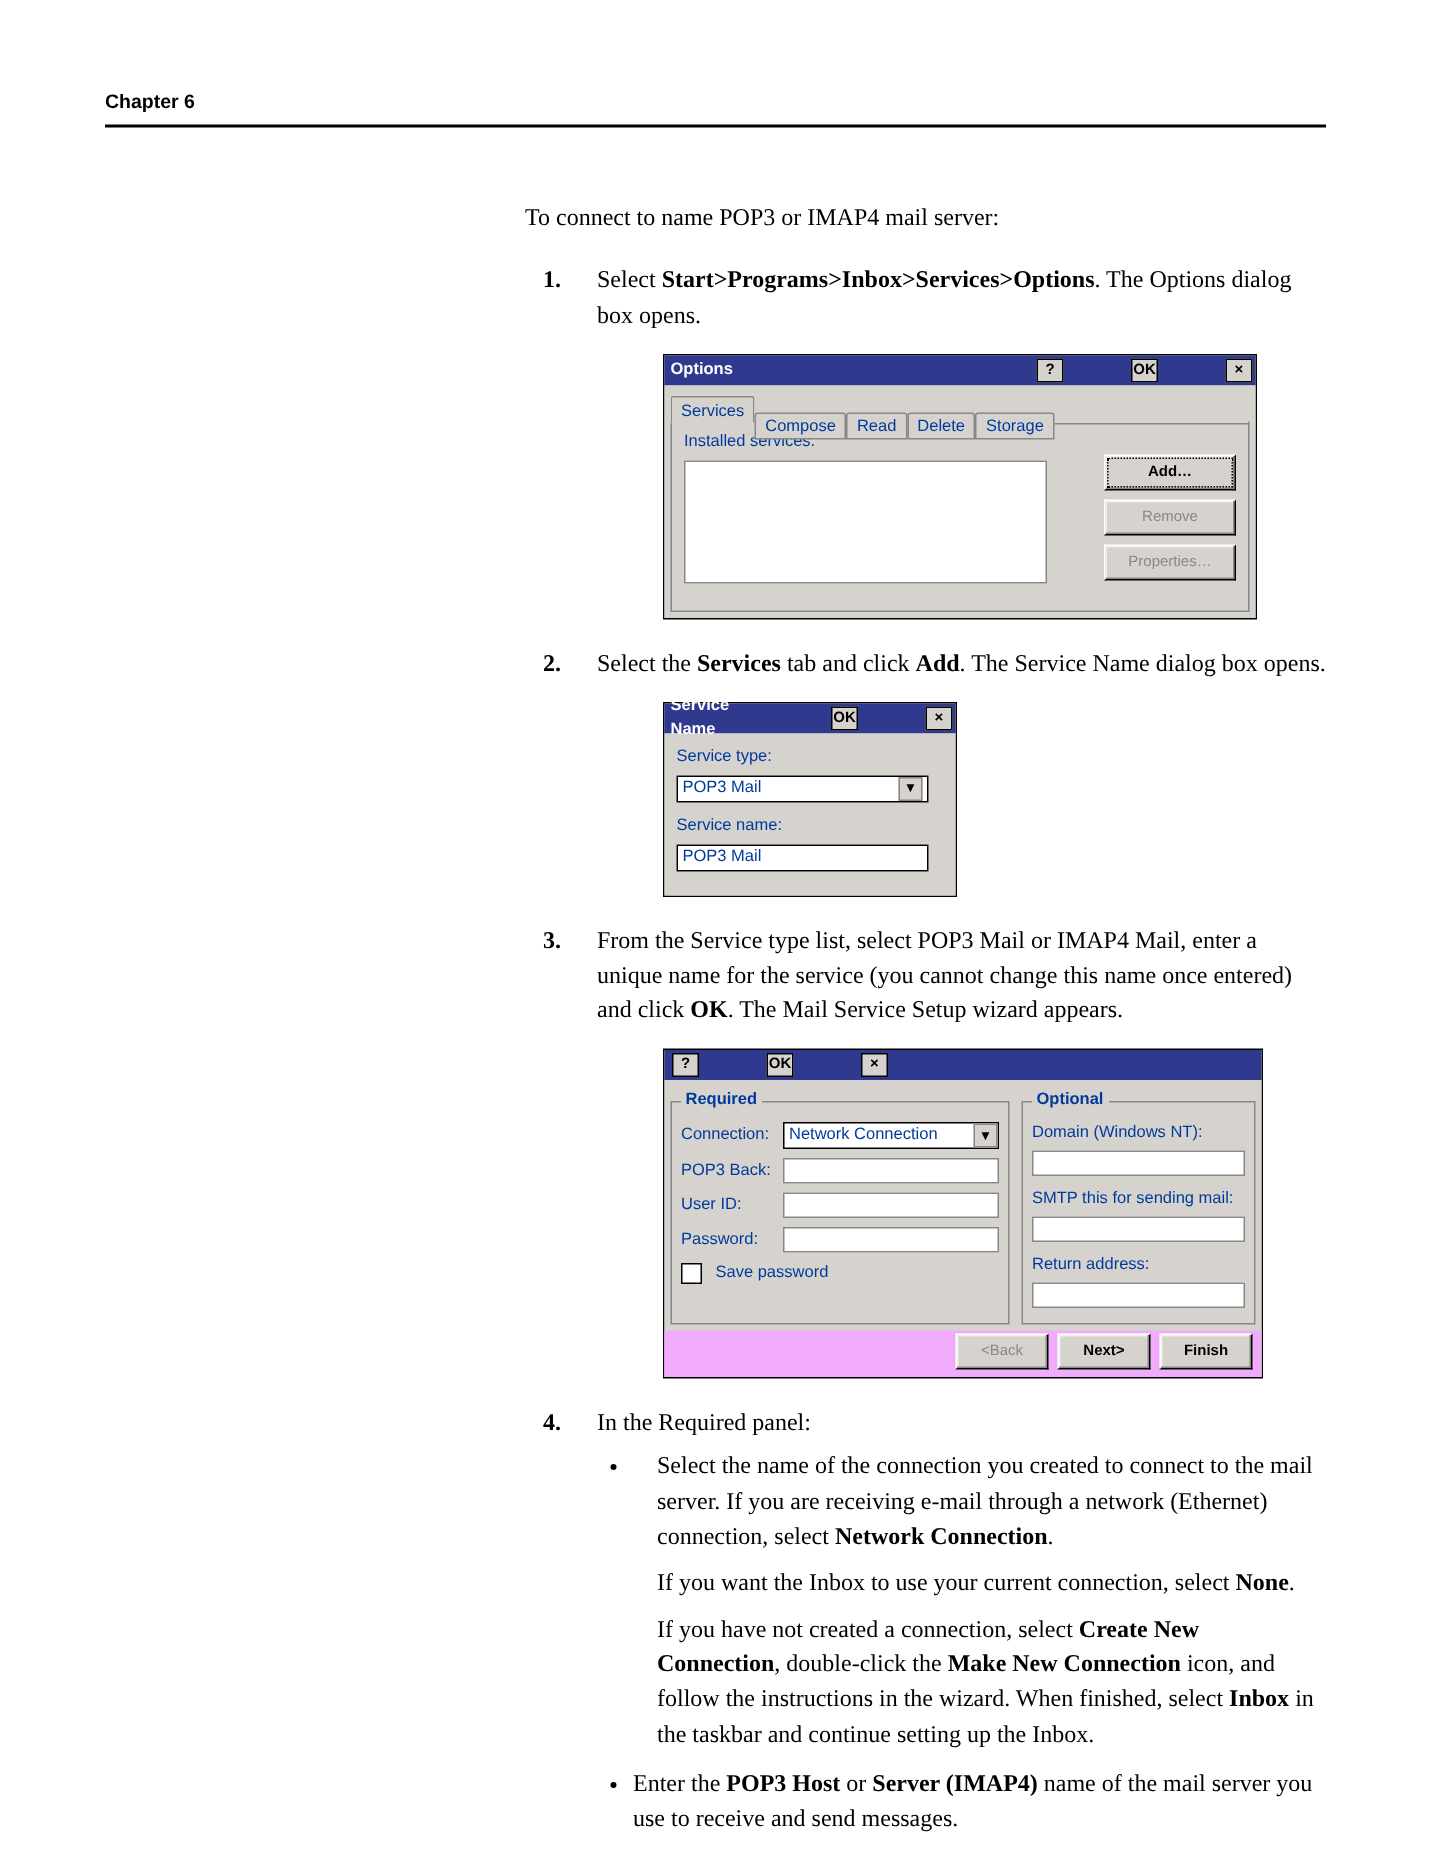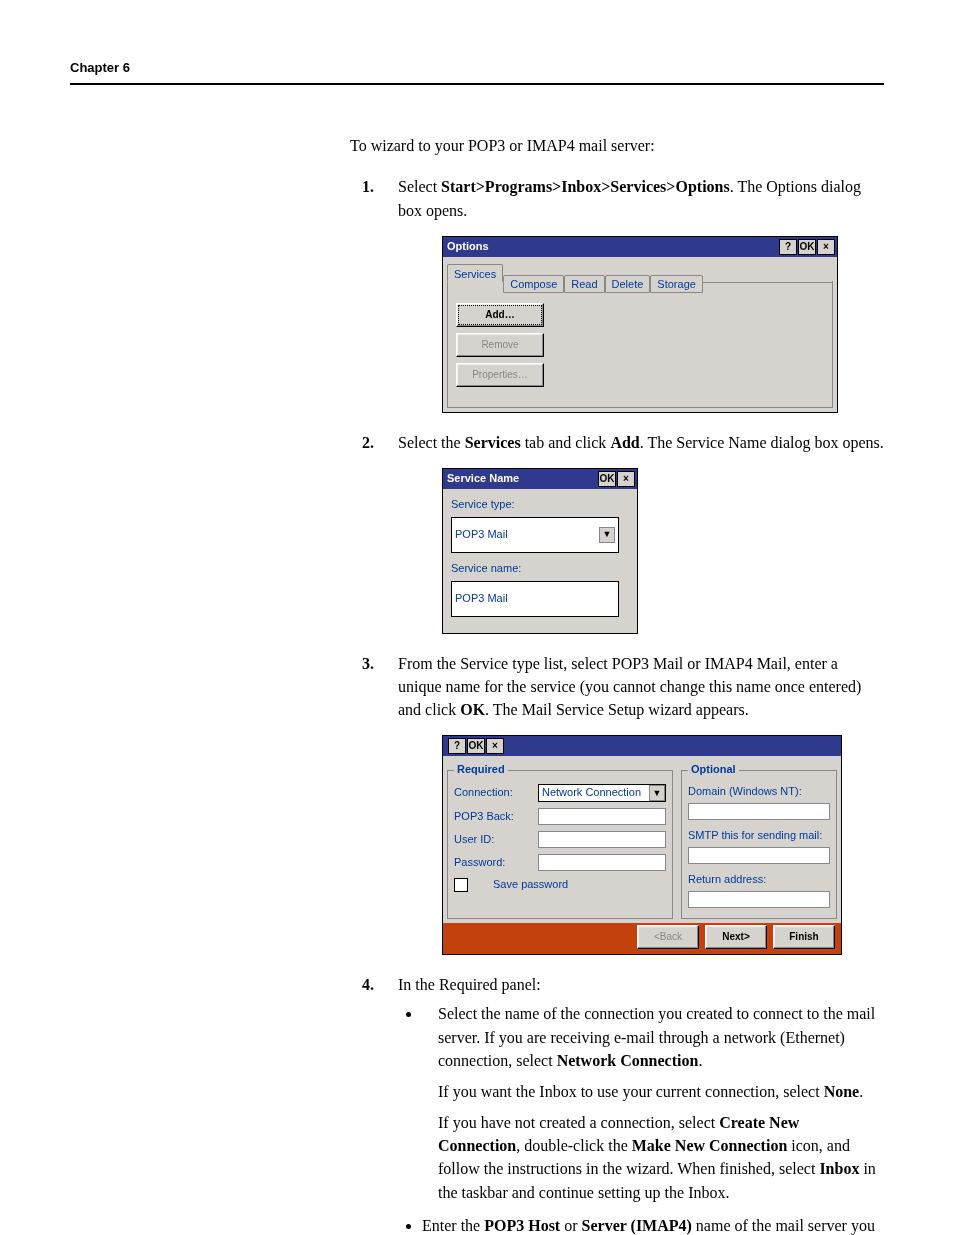--- a/index.html
+++ b/index.html
@@ -78,20 +78,21 @@
     box-sizing: border-box;
   }
   .ce-titlebar {
     background: #2f3a8f;
     color: #fff;
     display: flex;
     align-items: center;
     padding: 1px 2px 1px 4px;
     height: 18px;
     font-weight: bold;
+    gap: 44px;
   }
   .ce-title { flex: 1; font-size: 11px; }
   .ce-tb-btn {
     background: #d6d3ce;
     border: 1px solid #000;
     width: 16px;
     height: 14px;
     margin-left: 1px;
     display: flex;
     align-items: center;
@@ -176,21 +177,21 @@
   .dotted-focus { outline: 1px dotted #000; outline-offset: -3px; }
 
   
   .sn-dialog { width: 196px; }
   .sn-body { padding: 8px; }
   .sn-label { color: #003a9c; margin-bottom: 4px; }
   .sn-row { margin-bottom: 8px; }
   .sn-input, .sn-select {
     border: 1px solid #000;
     background: #fff;
-    height: 36px;
+    height: 18px;
     display: flex;
     align-items: center;
     padding: 0 3px;
     width: 168px;
     box-sizing: border-box;
     color: #003a9c;
     text-align: center;
   }
   .sn-select { justify-content: space-between; }
   .dd-arrow {
@@ -225,21 +226,21 @@
     font-size: 11px;
     font-weight: bold;
     color: #003a9c;
   }
   .wiz-left { width: 212px; }
   .wiz-right { flex: 1; }
   .wiz-row {
     display: flex;
     align-items: center;
     margin-bottom: 6px;
-    gap: 20px;
+    gap: 4px;
   }
   .wiz-lab { width: 64px; }
   .wiz-input {
     flex: 1;
     height: 17px;
     background: #fff;
     border: 1px solid #888;
     box-sizing: border-box;
   }
   .wiz-select {
@@ -258,21 +259,21 @@
     height: 12px;
     border: 1px solid #000;
     background: #fff;
     margin-right: 5px;
   }
   .wiz-footer {
     display: flex;
     justify-content: flex-end;
     gap: 6px;
     padding: 2px 6px 5px 0;
-    background: #c2410c;
+    background: #f0abfc;
   }
 
   .footer {
     position: absolute;
     bottom: 30px;
     left: 70px;
     right: 70px;
     display: flex;
     align-items: center;
     font-family: Arial, Helvetica, sans-serif;
@@ -290,21 +291,21 @@
   }
 </style>
 </head>
 <body>
 
 <div class="page">
   <div class="header">Chapter 6</div>
   <div class="header-rule"></div>
 
   <div class="body-text">
-    <div>To wizard to your POP3 or IMAP4 mail server:</div>
+    <div>To connect to name POP3 or IMAP4 mail server:</div>
 
     <ol class="steps">
 
       <li>
         <span class="num">1.</span>
         <span>Select </span><b>Start&gt;Programs&gt;Inbox&gt;Services&gt;Options</b><span>. The Options dialog box opens.</span>
 
         
         <div class="ce-dialog opt-dialog">
           <div class="ce-titlebar">
@@ -316,20 +317,24 @@
           <div class="ce-body">
             <div class="tabs-row">
               <div class="tab">Services</div>
               <div class="tab inactive">Compose</div>
               <div class="tab inactive">Read</div>
               <div class="tab inactive">Delete</div>
               <div class="tab inactive">Storage</div>
               <div class="tab-filler"></div>
             </div>
             <div class="opt-inner">
+              <div class="opt-left">
+                <div>Installed services:</div>
+                <div class="opt-list"></div>
+              </div>
               <div class="opt-right">
                 <div class="ce-btn bold dotted-focus">Add…</div>
                 <div class="ce-btn disabled">Remove</div>
                 <div class="ce-btn disabled">Properties…</div>
               </div>
             </div>
           </div>
         </div>
       </li>
 

